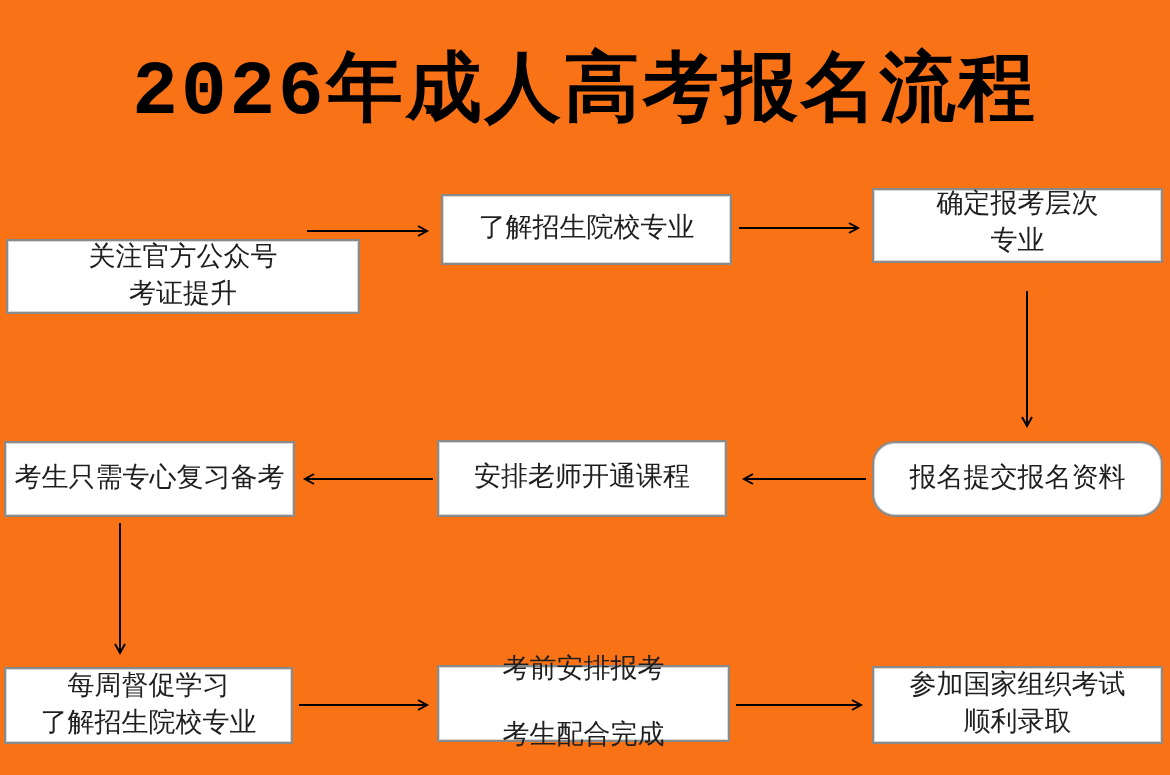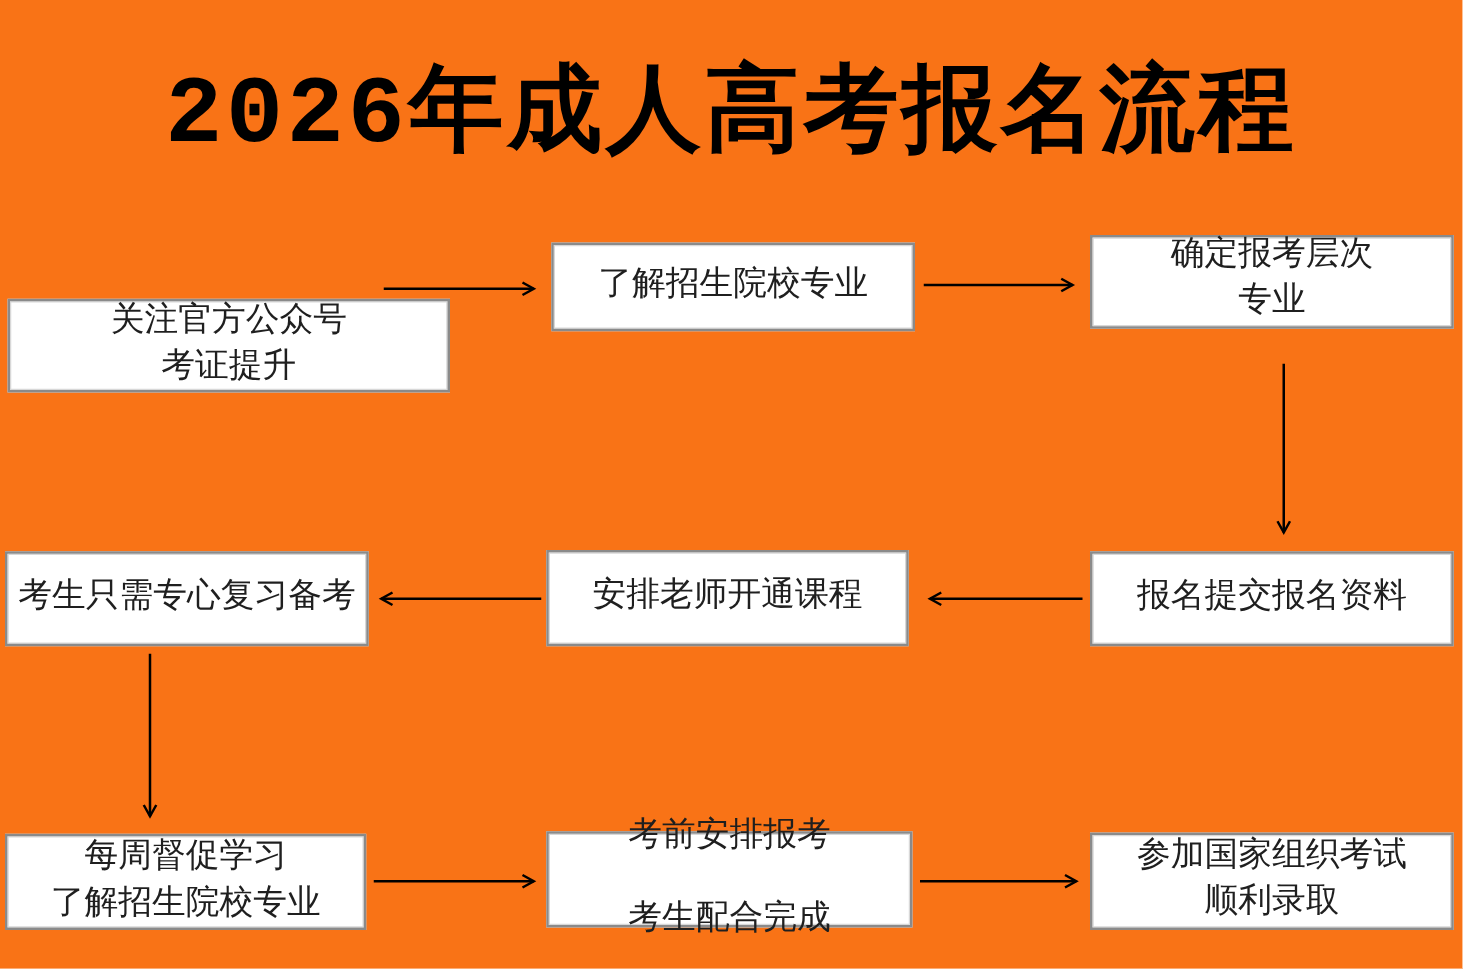--- a/index.html
+++ b/index.html
@@ -40,21 +40,21 @@
     text-align: center;
     font-size: 27px;
     font-weight: 400;
     color: #1f1f1f;
     box-sizing: border-box;
   }
   .node span { display: block; line-height: 37px; white-space: nowrap; }
   .n1 { left: 6px;   top: 192px; width: 354px; height: 75px; margin-top: 47px; }
   .n2 { left: 441px; top: 194px; width: 291px; height: 71px; }
   .n3 { left: 872px; top: 188px; width: 291px; height: 75px; justify-content: flex-end; }
-  .n4 { left: 872px; top: 441px; width: 291px; height: 76px; }
+  .n4 { left: 872px; top: 441px; width: 291px; height: 76px; border-radius: 23px; }
   .n5 { left: 437px; top: 440px; width: 290px; height: 77px; }
   .n6 { left: 4px;   top: 441px; width: 291px; height: 76px; }
   .n7 { left: 4px;   top: 667px; width: 289px; height: 77px; text-align: center; }
   .n8 { left: 437px; top: 665px; width: 293px; height: 77px; gap: 29px; }
   .n9 { left: 872px; top: 666px; width: 291px; height: 78px; }
 </style>
 </head>
 <body>
 
 <div class="canvas">

